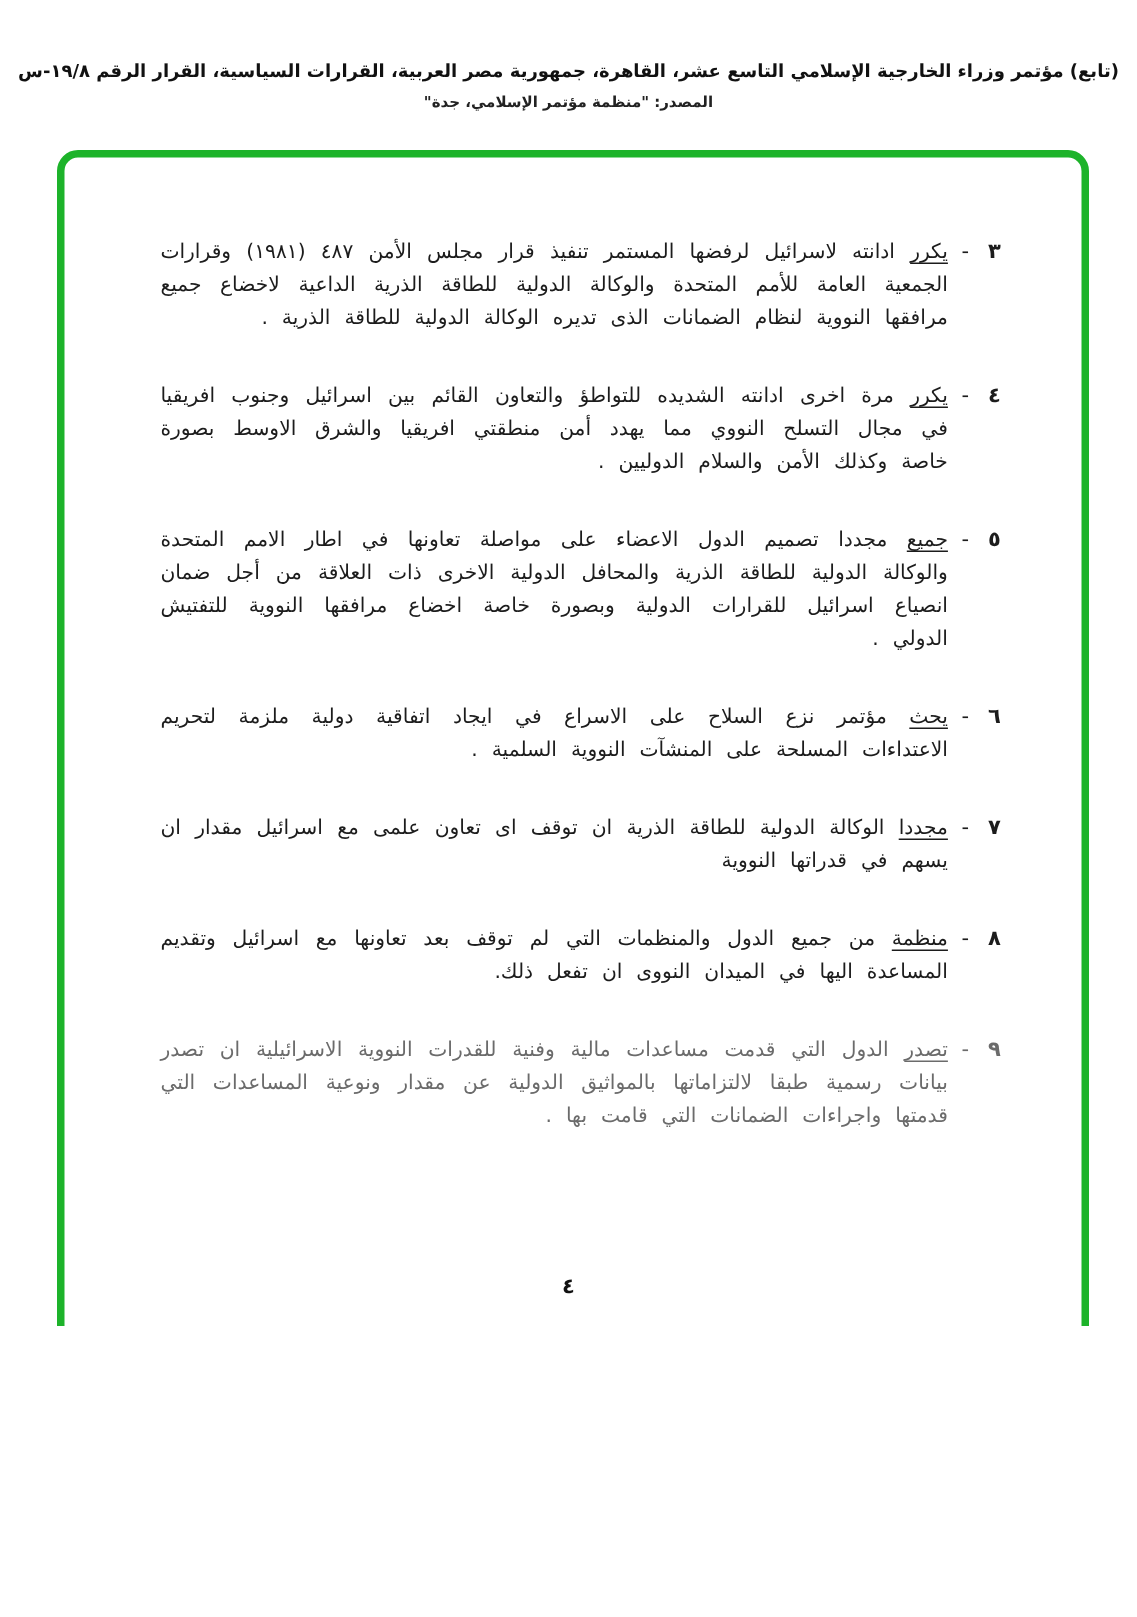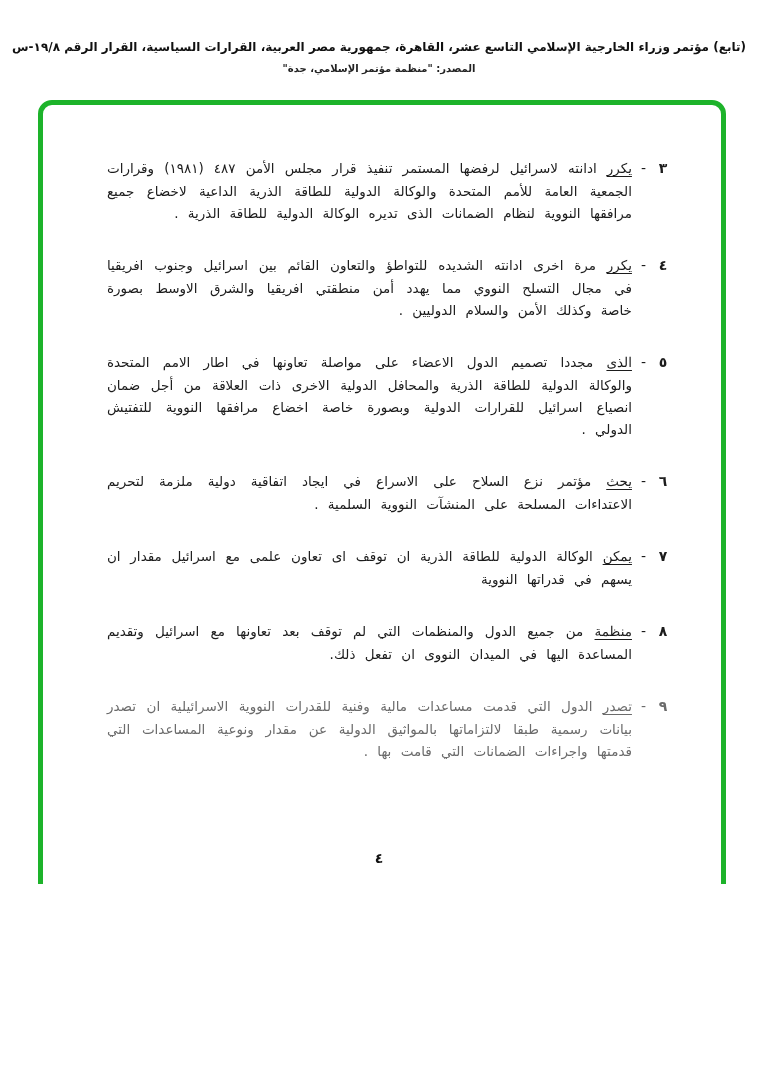--- a/index.html
+++ b/index.html
@@ -74,21 +74,20 @@
     font-size: 13.5px;
     line-height: 22px;
     text-align: justify;
     text-justify: inter-word;
     word-spacing: 5px;
     max-width: 525px;
   }
   .item-lead {
     text-decoration: underline;
     text-underline-offset: 3px;
-    font-family: Liberation Serif, serif;
   }
   .faded {
     color: #6b6b6b;
   }
   .page-number {
     position: absolute;
     bottom: 18px;
     left: 0;
     right: 0;
     text-align: center;
@@ -117,33 +116,33 @@
 
     <div class="resolution-item">
       <span class="item-number">٤</span>
       <span class="item-dash">-</span>
       <div class="item-text"><span class="item-lead">يكرر</span> <span>مرة اخرى ادانته الشديده للتواطؤ والتعاون القائم بين اسرائيل وجنوب افريقيا في مجال التسلح النووي مما يهدد أمن منطقتي افريقيا والشرق الاوسط بصورة خاصة وكذلك الأمن والسلام الدوليين .</span></div>
     </div>
 
     <div class="resolution-item">
       <span class="item-number">٥</span>
       <span class="item-dash">-</span>
-      <div class="item-text"><span class="item-lead">الذى</span> <span>مجددا تصميم الدول الاعضاء على مواصلة تعاونها في اطار الامم المتحدة والوكالة الدولية للطاقة الذرية والمحافل الدولية الاخرى ذات العلاقة من أجل ضمان انصياع اسرائيل للقرارات الدولية وبصورة خاصة اخضاع مرافقها النووية للتفتيش الدولي .</span></div>
+      <div class="item-text"><span class="item-lead">جميع</span> <span>مجددا تصميم الدول الاعضاء على مواصلة تعاونها في اطار الامم المتحدة والوكالة الدولية للطاقة الذرية والمحافل الدولية الاخرى ذات العلاقة من أجل ضمان انصياع اسرائيل للقرارات الدولية وبصورة خاصة اخضاع مرافقها النووية للتفتيش الدولي .</span></div>
     </div>
 
     <div class="resolution-item">
       <span class="item-number">٦</span>
       <span class="item-dash">-</span>
       <div class="item-text"><span class="item-lead">يحث</span> <span>مؤتمر نزع السلاح على الاسراع في ايجاد اتفاقية دولية ملزمة لتحريم الاعتداءات المسلحة على المنشآت النووية السلمية .</span></div>
     </div>
 
     <div class="resolution-item">
       <span class="item-number">٧</span>
       <span class="item-dash">-</span>
-      <div class="item-text"><span class="item-lead">يمكن</span> <span>الوكالة الدولية للطاقة الذرية ان توقف اى تعاون علمى مع اسرائيل مقدار ان يسهم في قدراتها النووية</span></div>
+      <div class="item-text"><span class="item-lead">مجددا</span> <span>الوكالة الدولية للطاقة الذرية ان توقف اى تعاون علمى مع اسرائيل مقدار ان يسهم في قدراتها النووية</span></div>
     </div>
 
     <div class="resolution-item">
       <span class="item-number">٨</span>
       <span class="item-dash">-</span>
       <div class="item-text"><span class="item-lead">منظمة</span> <span>من جميع الدول والمنظمات التي لم توقف بعد تعاونها مع اسرائيل وتقديم المساعدة اليها في الميدان النووى ان تفعل ذلك.</span></div>
     </div>
 
     <div class="resolution-item faded">
       <span class="item-number">٩</span>

